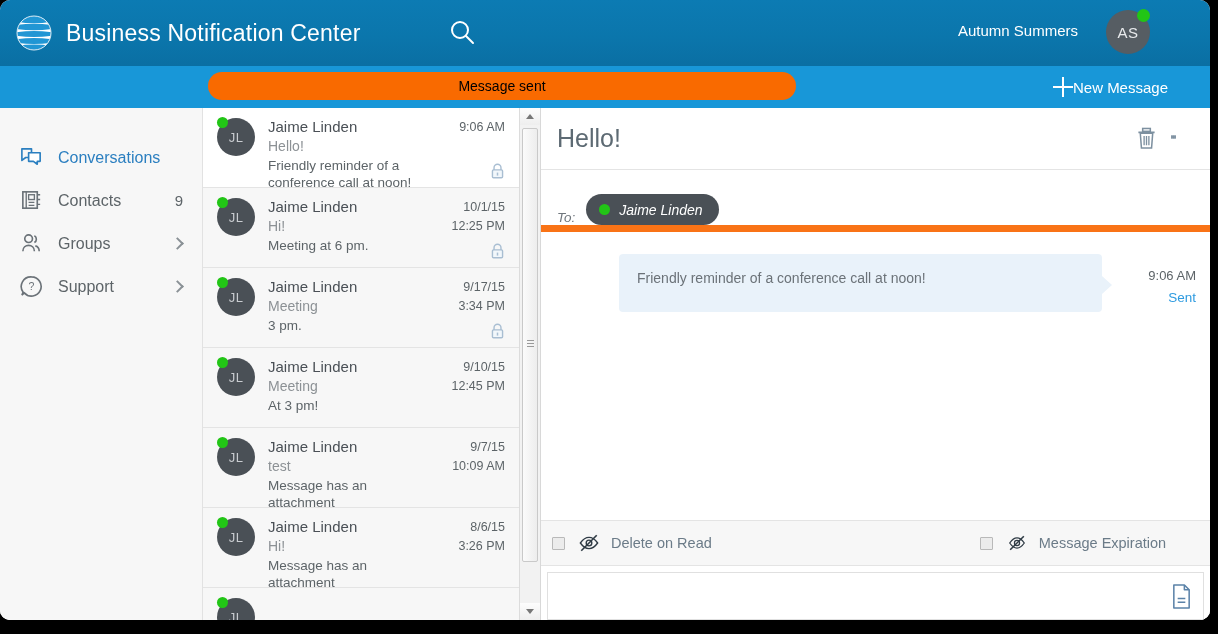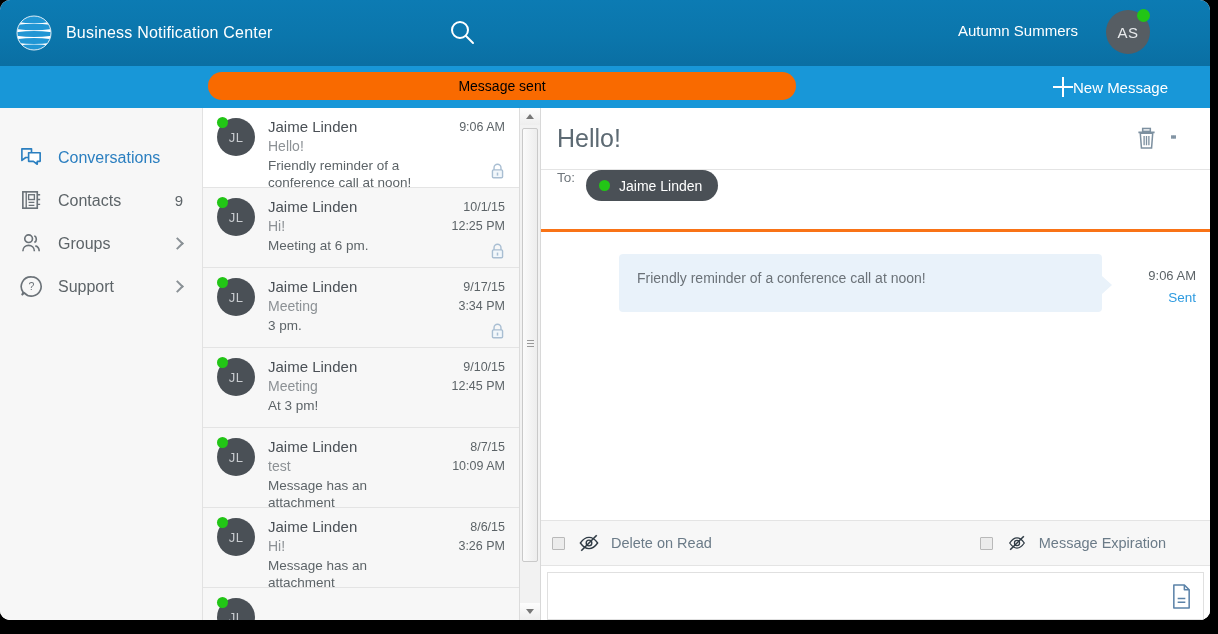--- a/index.html
+++ b/index.html
@@ -35,21 +35,21 @@
     align-items: center;
   }
   .logo {
     margin-left: 14px;
     width: 40px; height: 40px;
     flex: 0 0 auto;
   }
   .app-title {
     margin-left: 12px;
     color: #ffffff;
-    font-size: 16px;
+    font-size: 23px;
     letter-spacing: .2px;
   }
   .search-btn {
     position: absolute;
     left: 447px; top: 18px;
     width: 30px; height: 30px;
     cursor: pointer;
   }
   .user-name {
     position: absolute;
@@ -292,23 +292,24 @@
   .icon-btn { cursor: pointer; display: flex; align-items: center; }
   .kebab { width: 5px; }
   .kebab i {
     display: block; width: 4px; height: 4px;
     border-radius: 50%; background: #7d90a0; margin-bottom: 4px;
   }
 
   .to-row {
     position: relative;
     height: 62px;
-    border-bottom: 3px solid #f97316;
-    display: flex; align-items: flex-start;
+    border-bottom: 7px solid #f97316;
+    display: flex; align-items: flex-end;
     padding-left: 16px;
+    font-style: italic;
   }
   .to-label { font-size: 13.5px; color: #6f767c; margin-right: 11px; }
   .chip {
     display: flex; align-items: center; gap: 9px;
     height: 31px;
     padding: 0 16px 0 13px;
     background: #4a5056;
     border-radius: 16px;
     color: #ffffff; font-size: 14px;
     cursor: pointer;
@@ -596,21 +597,21 @@
               <div class="conv-av-wrap">
                 <div class="conv-av">JL</div>
                 <div class="conv-presence"></div>
               </div>
               <div class="conv-main">
                 <div class="conv-name">Jaime Linden</div>
                 <div class="conv-sub">test</div>
                 <div class="conv-prev">Message has an attachment</div>
               </div>
               <div class="conv-time">
-                <div>8/7/15</div>
+                <div>9/7/15</div>
                 <div>10:09 AM</div>
               </div>
             </div>
             <div class="conv-row">
               <div class="conv-av-wrap">
                 <div class="conv-av">JL</div>
                 <div class="conv-presence"></div>
               </div>
               <div class="conv-main">
                 <div class="conv-name">Jaime Linden</div>

